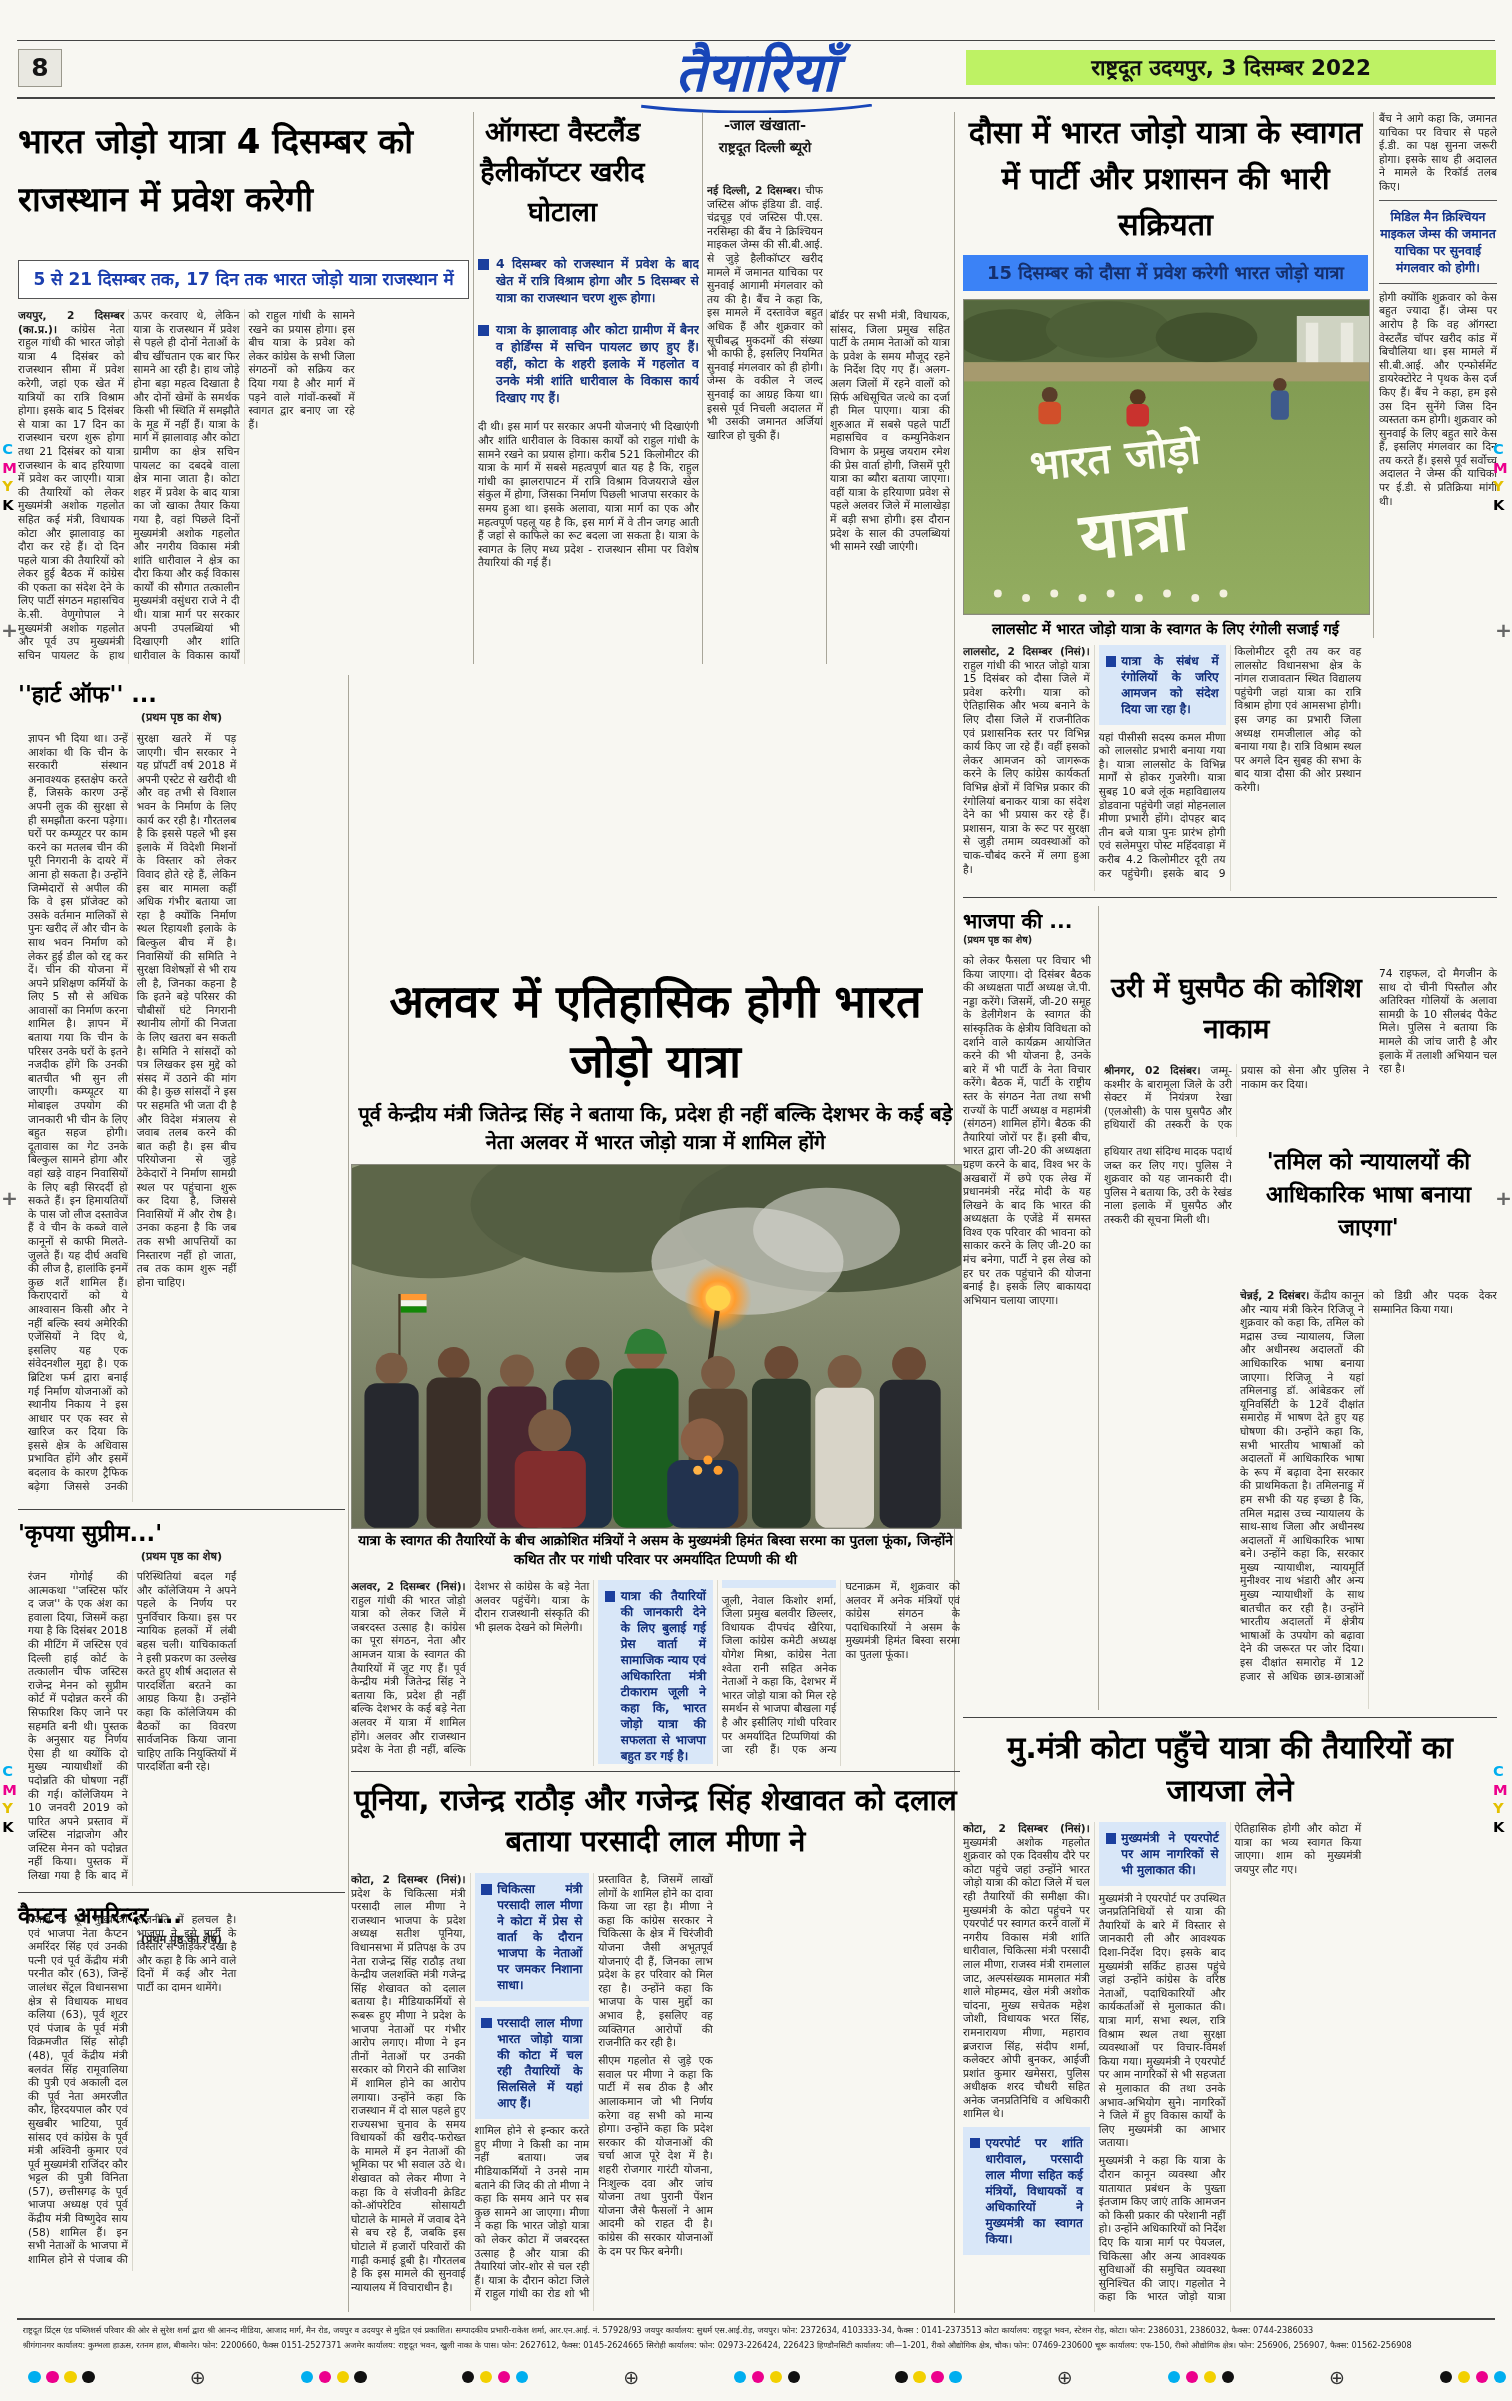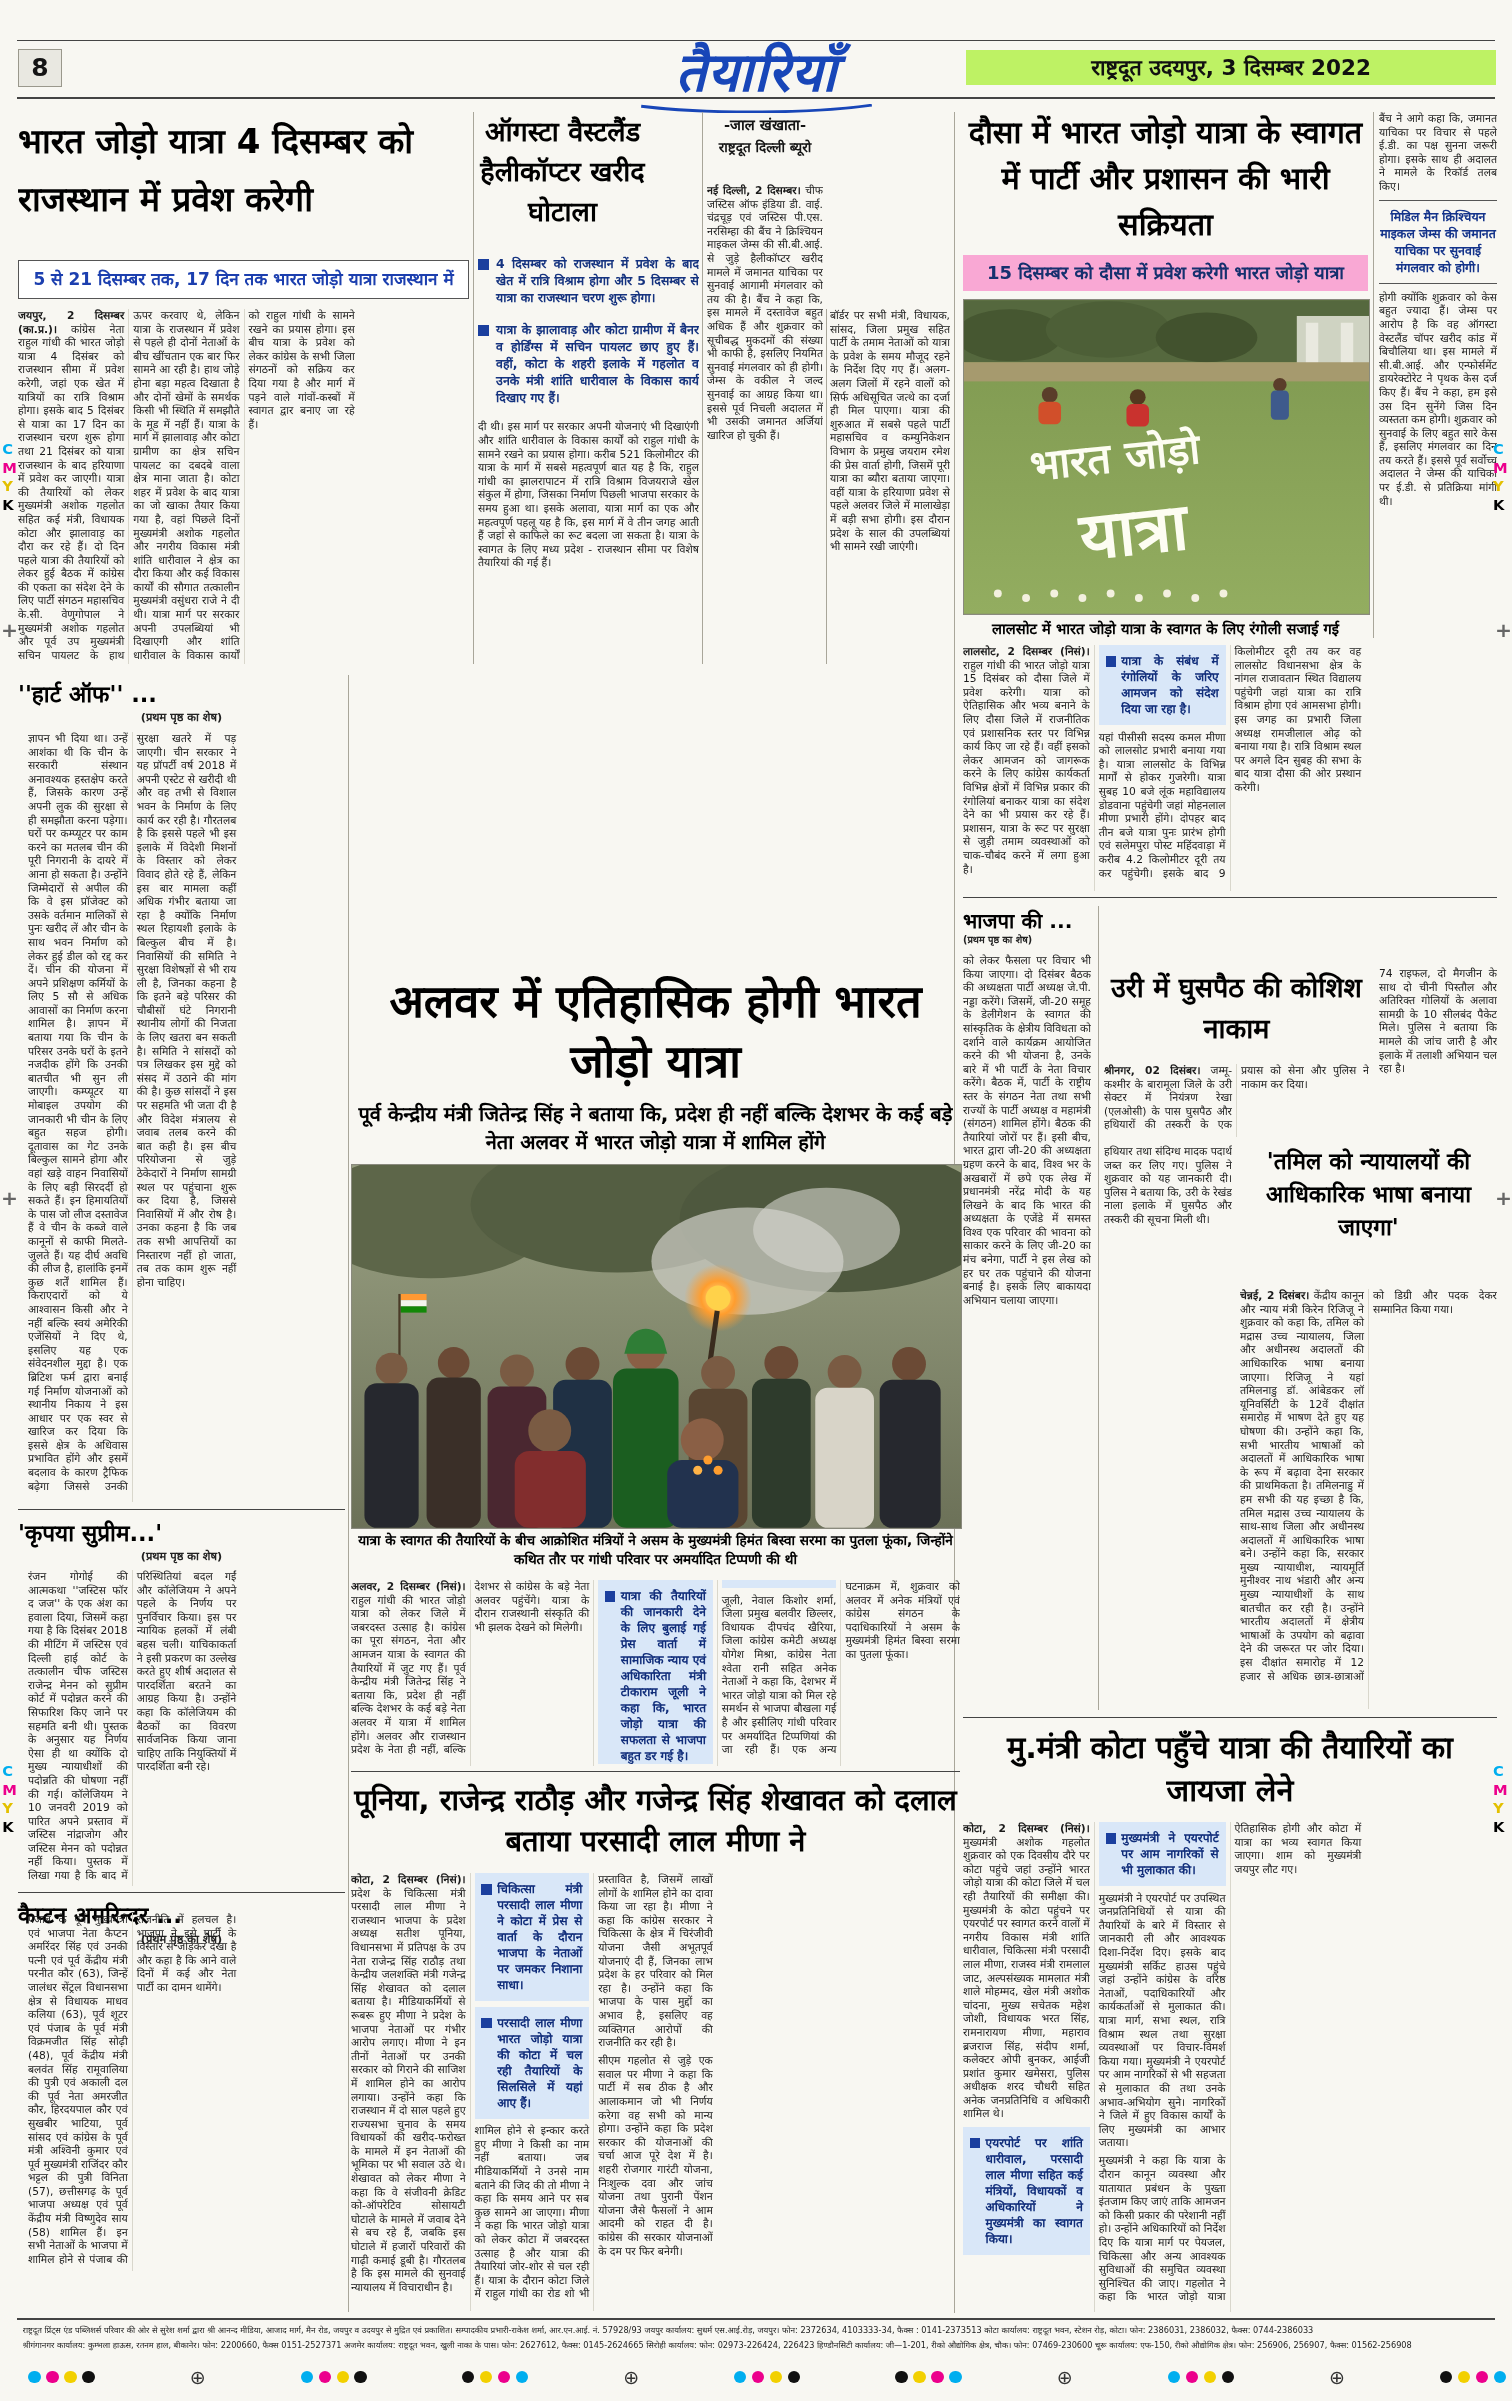--- a/index.html
+++ b/index.html
@@ -10,21 +10,21 @@
   .clip{overflow:hidden;}
   .center{text-align:center;}
   .hl{font-weight:bold;color:#000;}
   .body-txt{font-size:10.7px;line-height:13.6px;text-align:justify;color:#1a1a1a;}
   .body-txt p{margin:0 0 4.5px 0;}
   .cols{column-gap:9px;column-fill:auto;height:100%;column-rule:0.6px solid #d9d7cc;}
   .c2{column-count:2;} .c3{column-count:3;margin-left:10px;} .c4{column-count:4;} .c5{column-count:5;}
   .dl{font-weight:bold;}
   .kicker-a{border:1.1px solid #555;color:#1c3faf;font-weight:bold;font-size:17px;
             line-height:36px;text-align:center;background:#fff;}
-  .kicker-y{background:#f9a8d4;color:#15306e;font-weight:bold;font-size:18px;
+  .kicker-y{background:#3b82f6;color:#15306e;font-weight:bold;font-size:18px;
             line-height:36px;text-align:center;}
   .bullet-item{display:flex;gap:6.8px;margin:0 0 14.7px 0;break-inside:avoid;}
   .bullet-item .sq{width:11.3px;height:11.3px;background:#1b3f9e;flex:none;margin-top:4px;}
   .bullet-item .bt{font-weight:bold;font-size:12.4px;line-height:17px;color:#15337f;text-align:justify;}
   .hl-box{display:flex;gap:5.6px;background:#d9e7f8;padding:8px 6.8px;margin:5.6px 0;
           break-inside:avoid;}
   .hl-box .sq{width:10.2px;height:10.2px;background:#1b3f9e;flex:none;margin-top:3.4px;}
   .hl-box .bt{font-weight:bold;font-size:12px;line-height:16px;color:#102d7a;text-align:justify;}
   .mid-box{border-top:1.7px solid #555;border-bottom:1.7px solid #555;padding:6.8px 1.1px;margin:6.8px 0;
            color:#13338a;font-weight:bold;font-size:12.4px;line-height:17px;text-align:center;break-inside:avoid;}

